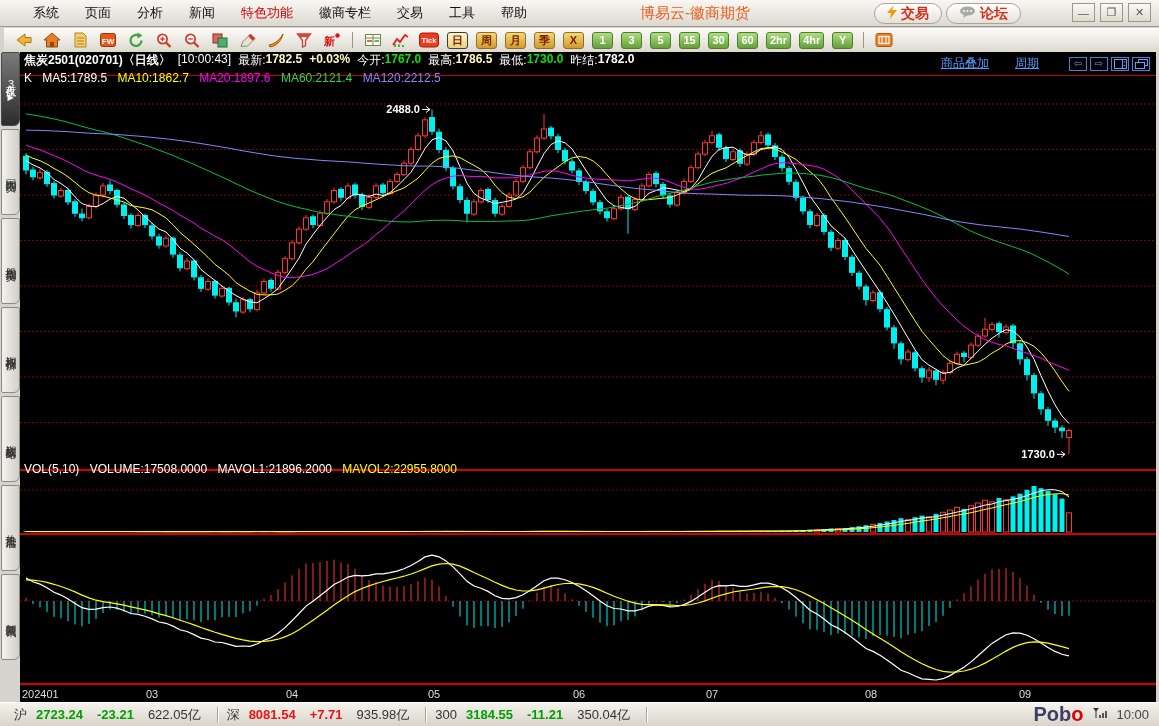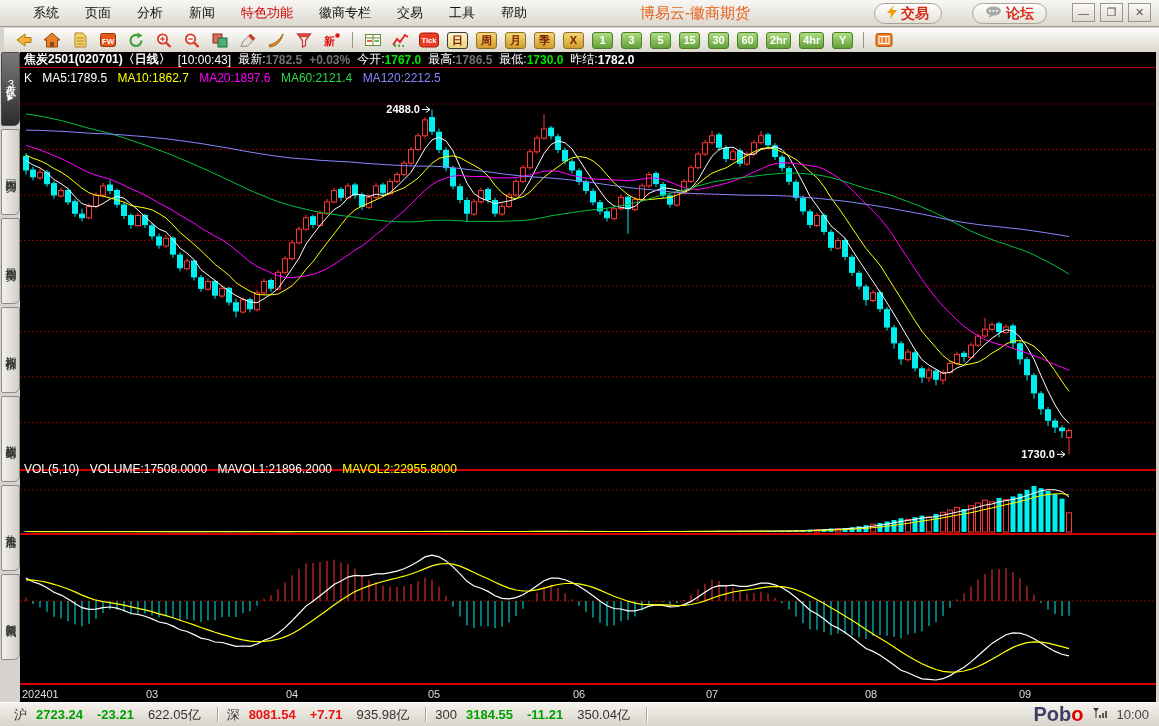--- a/index.html
+++ b/index.html
@@ -11,21 +11,21 @@
   .titlebar{position:absolute;left:0;top:0;width:1159px;height:27px;
     background:linear-gradient(#f8f7f4,#dbd8cf);border-bottom:1px solid #9e9a90;
     display:flex;align-items:center;}
   .menus{display:flex;padding-left:20px;}
   .menu-item{padding:0 13px;font-size:13px;color:#111;line-height:26px;cursor:default;}
   .menu-item.accent{color:#d40000;}
   .app-title{position:absolute;left:640px;top:4px;font-size:15px;font-weight:normal;color:#e8611c;}
   .pill{position:absolute;top:3px;height:21px;border:1px solid #a8a49a;border-radius:11px;
     background:linear-gradient(#ffffff,#e4e1d8);display:flex;align-items:center;gap:4px;
     padding:0 12px;font-size:14px;font-weight:bold;color:#d92b1a;cursor:pointer;}
-  #btn-trade{left:874px;} #btn-forum{left:972px;}
+  #btn-trade{left:874px;} #btn-forum{left:946px;}
   .winbtns{position:absolute;right:8px;top:3px;display:flex;gap:5px;}
   .winbtn{width:23px;height:19px;border:1px solid #9a968c;background:linear-gradient(#fbfaf7,#dedad0);
     font-size:11px;color:#555;display:flex;align-items:center;justify-content:center;cursor:pointer;}
 
   
   .toolbar{position:absolute;left:4px;top:28px;width:1159px;height:24px;
     background:linear-gradient(#fdfcf9,#dcd8ce);display:flex;align-items:center;gap:8px;
     padding-left:10px;}
   .tb-ic{width:20px;height:16px;display:flex;align-items:center;justify-content:center;cursor:pointer;}
   .tb-sep{width:1px;height:16px;background:#9a968c;margin:0 2px;}
@@ -40,24 +40,24 @@
   .stab{width:19px;margin-left:1px;border:1px solid #8d8a82;border-radius:2px 2px 6px 2px;
     background:linear-gradient(90deg,#f2f1ed,#d2cfc7);display:flex;flex-direction:column;
     align-items:center;justify-content:center;font-size:11px;color:#333;margin-bottom:3px;cursor:pointer;}
   .stab .vt{writing-mode:vertical-rl;text-orientation:upright;letter-spacing:1px;line-height:17px;}
   .stab.active{background:linear-gradient(#7a7a7a,#2c2c2c);color:#fff;border-color:#4a4a4a;height:74px;}
   .stab.active .arr{font-size:8px;color:#fff;margin-top:2px;}
   .stab:not(.active){height:86px;}
 
   
   .chart-wrap{position:absolute;left:20px;top:52px;width:1136px;height:650px;background:#000;}
-  .quote-bar{height:16px;border-bottom:1px solid #c40000;display:flex;align-items:center;
+  .quote-bar{height:24px;border-bottom:1px solid #c40000;display:flex;
     font-size:12px;color:#ddd;gap:7px;padding:0 4px;white-space:nowrap;}
   .q-name{color:#fff;font-weight:bold;}
-  .wht{color:#fff;} .red{color:#737373;} .grn{color:#00e600;} .yel{color:#ffff00;}
+  .wht{color:#fff;} .red{color:#fef9c3;} .grn{color:#00e600;} .yel{color:#ffff00;}
   .mag{color:#ff00ff;} .grn2{color:#2ad84a;} .blu{color:#8585ff;}
   .bold{font-weight:bold;}
   .q-link{color:#569aff;text-decoration:underline;cursor:pointer;}
   .q-links{margin-left:auto;display:flex;gap:26px;align-items:center;}
   .navic{display:flex;gap:3px;margin-left:4px;margin-right:2px;}
   .nbtn{width:18px;height:14px;border:1px solid #4a7fd8;display:flex;align-items:center;
     justify-content:center;color:#6a9aff;font-size:10px;cursor:pointer;background:#000;}
   .ind{position:absolute;left:4px;font-size:12px;white-space:nowrap;pointer-events:none;z-index:3;}
   .ind span{margin-right:7px;}
   #kline-ind{top:19px;} #vol-ind{top:410px;} #macd-ind{top:487px;}
@@ -282,20 +282,42 @@
         <span class="red bold" style="margin-left:-7px">1782.5</span>
       <span class="red bold">+0.03%</span>
       <span class="wht">今开:</span>
         <span class="grn bold" style="margin-left:-7px">1767.0</span>
       <span class="wht">最高:</span>
         <span class="red bold" style="margin-left:-7px">1786.5</span>
       <span class="wht">最低:</span>
         <span class="grn bold" style="margin-left:-7px">1730.0</span>
       <span class="wht">昨结:</span>
         <span class="wht bold" style="margin-left:-7px">1782.0</span>
+      <span class="q-links">
+        <span class="q-link">商品叠加</span>
+        <span class="q-link">周期</span>
+        <span class="navic">
+          <span class="nbtn">⇦</span>
+          <span class="nbtn">⇨</span>
+          <span class="nbtn">
+              <svg width="13" height="10">
+                <rect x="0.5" y="0.5" width="12" height="9" fill="none" stroke="#6a9aff"></rect>
+                <line x1="8.5" y1="0.5" x2="8.5" y2="9.5" stroke="#6a9aff"></line>
+                <circle cx="10.5" cy="3" r="0.8" fill="#6a9aff"></circle>
+                <circle cx="10.5" cy="6.5" r="0.8" fill="#6a9aff"></circle>
+              </svg>
+            </span>
+          <span class="nbtn">
+              <svg width="13" height="10">
+                <rect x="3.5" y="0.5" width="9" height="6" fill="none" stroke="#6a9aff"></rect>
+                <rect x="0.5" y="3.5" width="9" height="6" fill="#000" stroke="#6a9aff"></rect>
+              </svg>
+            </span>
+        </span>
+      </span>
     </div>
 
     <div class="ind" id="kline-ind">
       <span class="wht">K</span>
       <span class="wht">MA5:1789.5</span>
       <span class="yel">MA10:1862.7</span>
       <span class="mag">MA20:1897.6</span>
       <span class="grn2">MA60:2121.4</span>
       <span class="blu">MA120:2212.5</span>
     </div>

